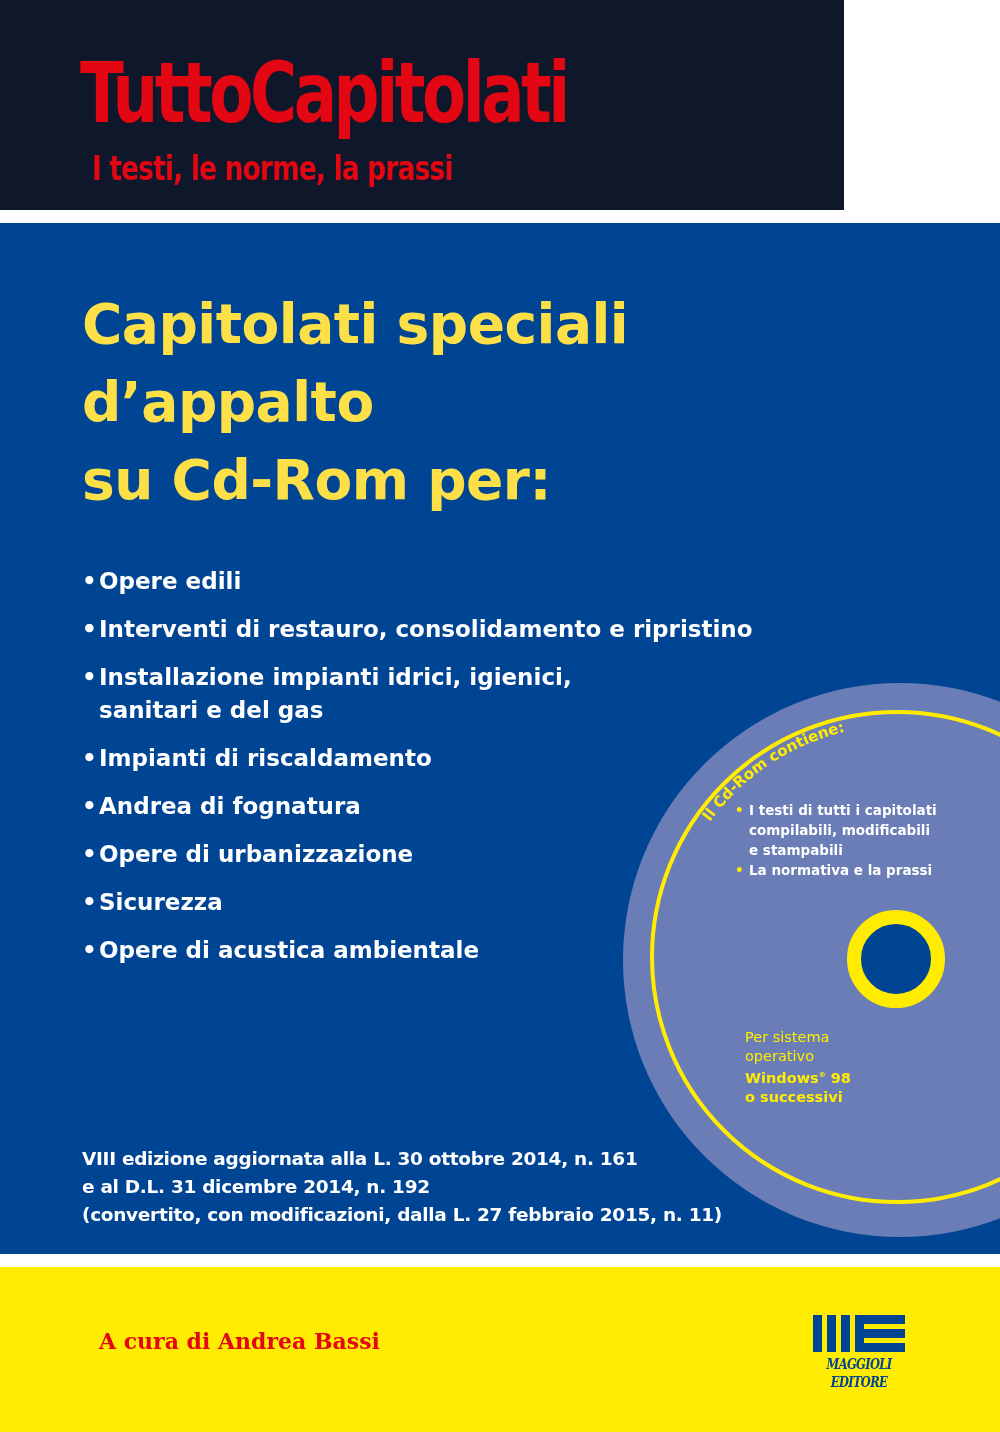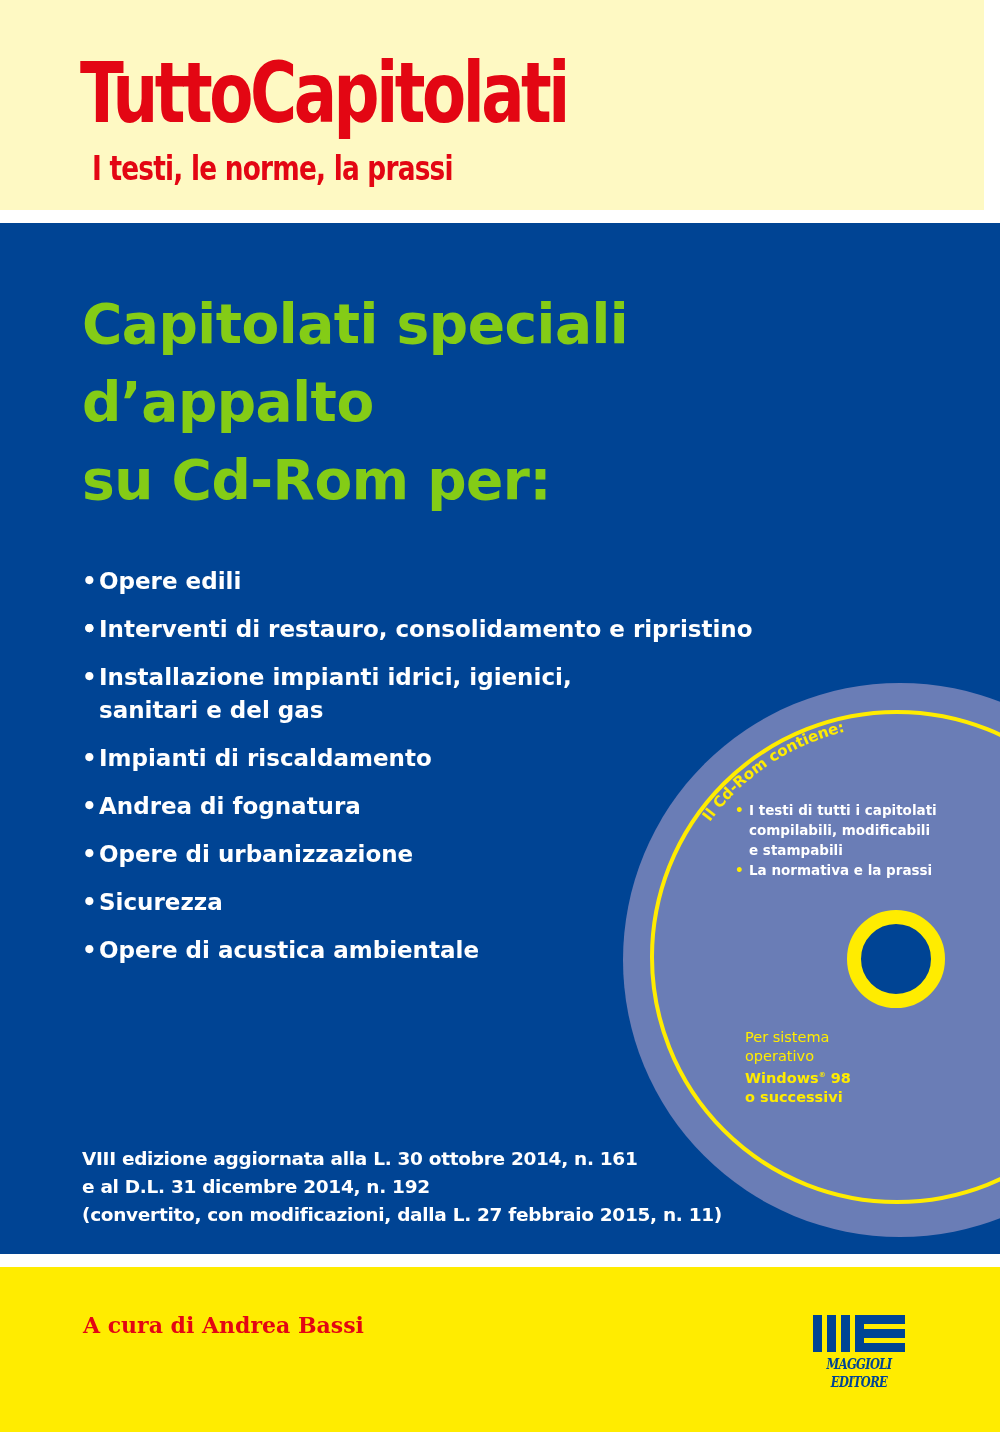--- a/index.html
+++ b/index.html
@@ -1,24 +1,24 @@
 <!DOCTYPE html>
 <html><head>
 <meta charset="utf-8">
 <style>
   html,body{margin:0;padding:0;}
   body{width:1000px;height:1432px;position:relative;overflow:hidden;background:#ffffff;font-family:"DejaVu Sans",sans-serif;}
-  .top-band{position:absolute;left:0;top:0;width:984px;height:210px;background:#fef9c3;}
+  .top-band{position:absolute;left:0;top:0;width:844px;height:210px;background:#0f172a;}
   .blue-panel{position:absolute;left:0;top:223px;width:1000px;height:1031px;background:#004494;overflow:hidden;}
   .bottom-band{position:absolute;left:0;top:1267px;width:1000px;height:165px;background:#ffec00;}
 
   .series-title{position:absolute;left:80px;top:52px;margin:0;font-family:"DejaVu Sans Condensed","DejaVu Sans",sans-serif;font-stretch:condensed;font-weight:bold;color:#e30613;font-size:83px;letter-spacing:-4px;line-height:1;transform:scaleX(0.86);transform-origin:left top;white-space:nowrap;}
   .series-subtitle{position:absolute;left:92px;top:152px;margin:0;font-family:"DejaVu Sans",sans-serif;font-weight:bold;color:#e30613;font-size:33px;letter-spacing:-1px;line-height:1;transform:scaleX(0.80);transform-origin:left top;white-space:nowrap;}
 
-  .main-title{position:absolute;left:82px;top:62px;margin:0;color:#84cc16;font-family:"DejaVu Sans",sans-serif;font-weight:bold;font-size:55px;line-height:78px;letter-spacing:-0.5px;}
+  .main-title{position:absolute;left:82px;top:62px;margin:0;color:#fde047;font-family:"DejaVu Sans",sans-serif;font-weight:bold;font-size:55px;line-height:78px;letter-spacing:-0.5px;}
   .main-title span{display:block;white-space:nowrap;}
 
   .topic-list{position:absolute;left:82px;top:342px;margin:0;padding:0;list-style:none;color:#ffffff;font-family:"DejaVu Sans",sans-serif;font-weight:bold;font-size:23px;line-height:33px;}
   .topic-list li{position:relative;padding-left:17px;margin-bottom:15px;white-space:nowrap;}
   .topic-list li .bullet{position:absolute;left:0;top:0;}
   .topic-list li .line2{display:block;}
 
   .edition{position:absolute;left:82px;top:922px;margin:0;color:#ffffff;font-family:"DejaVu Sans",sans-serif;font-weight:bold;font-size:18.5px;line-height:28px;letter-spacing:-0.3px;}
   .edition span{display:block;white-space:nowrap;}
 
@@ -28,21 +28,21 @@
   .cd-arc{position:absolute;left:623px;top:683px;width:554px;height:554px;overflow:visible;}
   .cd-contents{position:absolute;left:735px;top:800px;margin:0;padding:0;list-style:none;color:#ffffff;font-family:"DejaVu Sans",sans-serif;font-weight:bold;font-size:13.5px;line-height:20px;}
   .cd-contents li{position:relative;padding-left:14px;white-space:nowrap;}
   .cd-contents li .bullet{position:absolute;left:0;top:0;color:#ffec00;}
   .cd-contents li span.line{display:block;}
   .cd-system{position:absolute;left:737px;top:1028px;color:#ffec00;font-family:"DejaVu Sans",sans-serif;font-size:14.5px;line-height:19px;margin-left:8px;}
   .cd-system span{display:block;white-space:nowrap;}
   .cd-system .strong{font-weight:bold;}
   .cd-system sup{font-size:7px;vertical-align:6px;}
 
-  .author{position:absolute;left:83px;top:1314px;margin:0;color:#e30613;font-family:"DejaVu Serif",serif;font-weight:bold;font-size:22px;line-height:1;white-space:nowrap;}
+  .author{position:absolute;left:83px;top:1314px;margin:16px;color:#e30613;font-family:"DejaVu Serif",serif;font-weight:bold;font-size:22px;line-height:1;white-space:nowrap;}
 
   .logo{position:absolute;left:813px;top:1315px;width:92px;height:80px;font-style:italic;}
   .logo-mark{position:absolute;left:0;top:0;width:92px;height:37px;}
   .logo-name{position:absolute;left:0;top:40px;width:92px;text-align:center;color:#004494;font-family:"DejaVu Serif",serif;font-weight:bold;font-size:14px;line-height:18px;letter-spacing:-0.8px;transform:scaleX(0.82);transform-origin:center top;}
   .logo-name span{display:block;white-space:nowrap;}
 </style>
 </head>
 <body>
 
 <div class="top-band">

